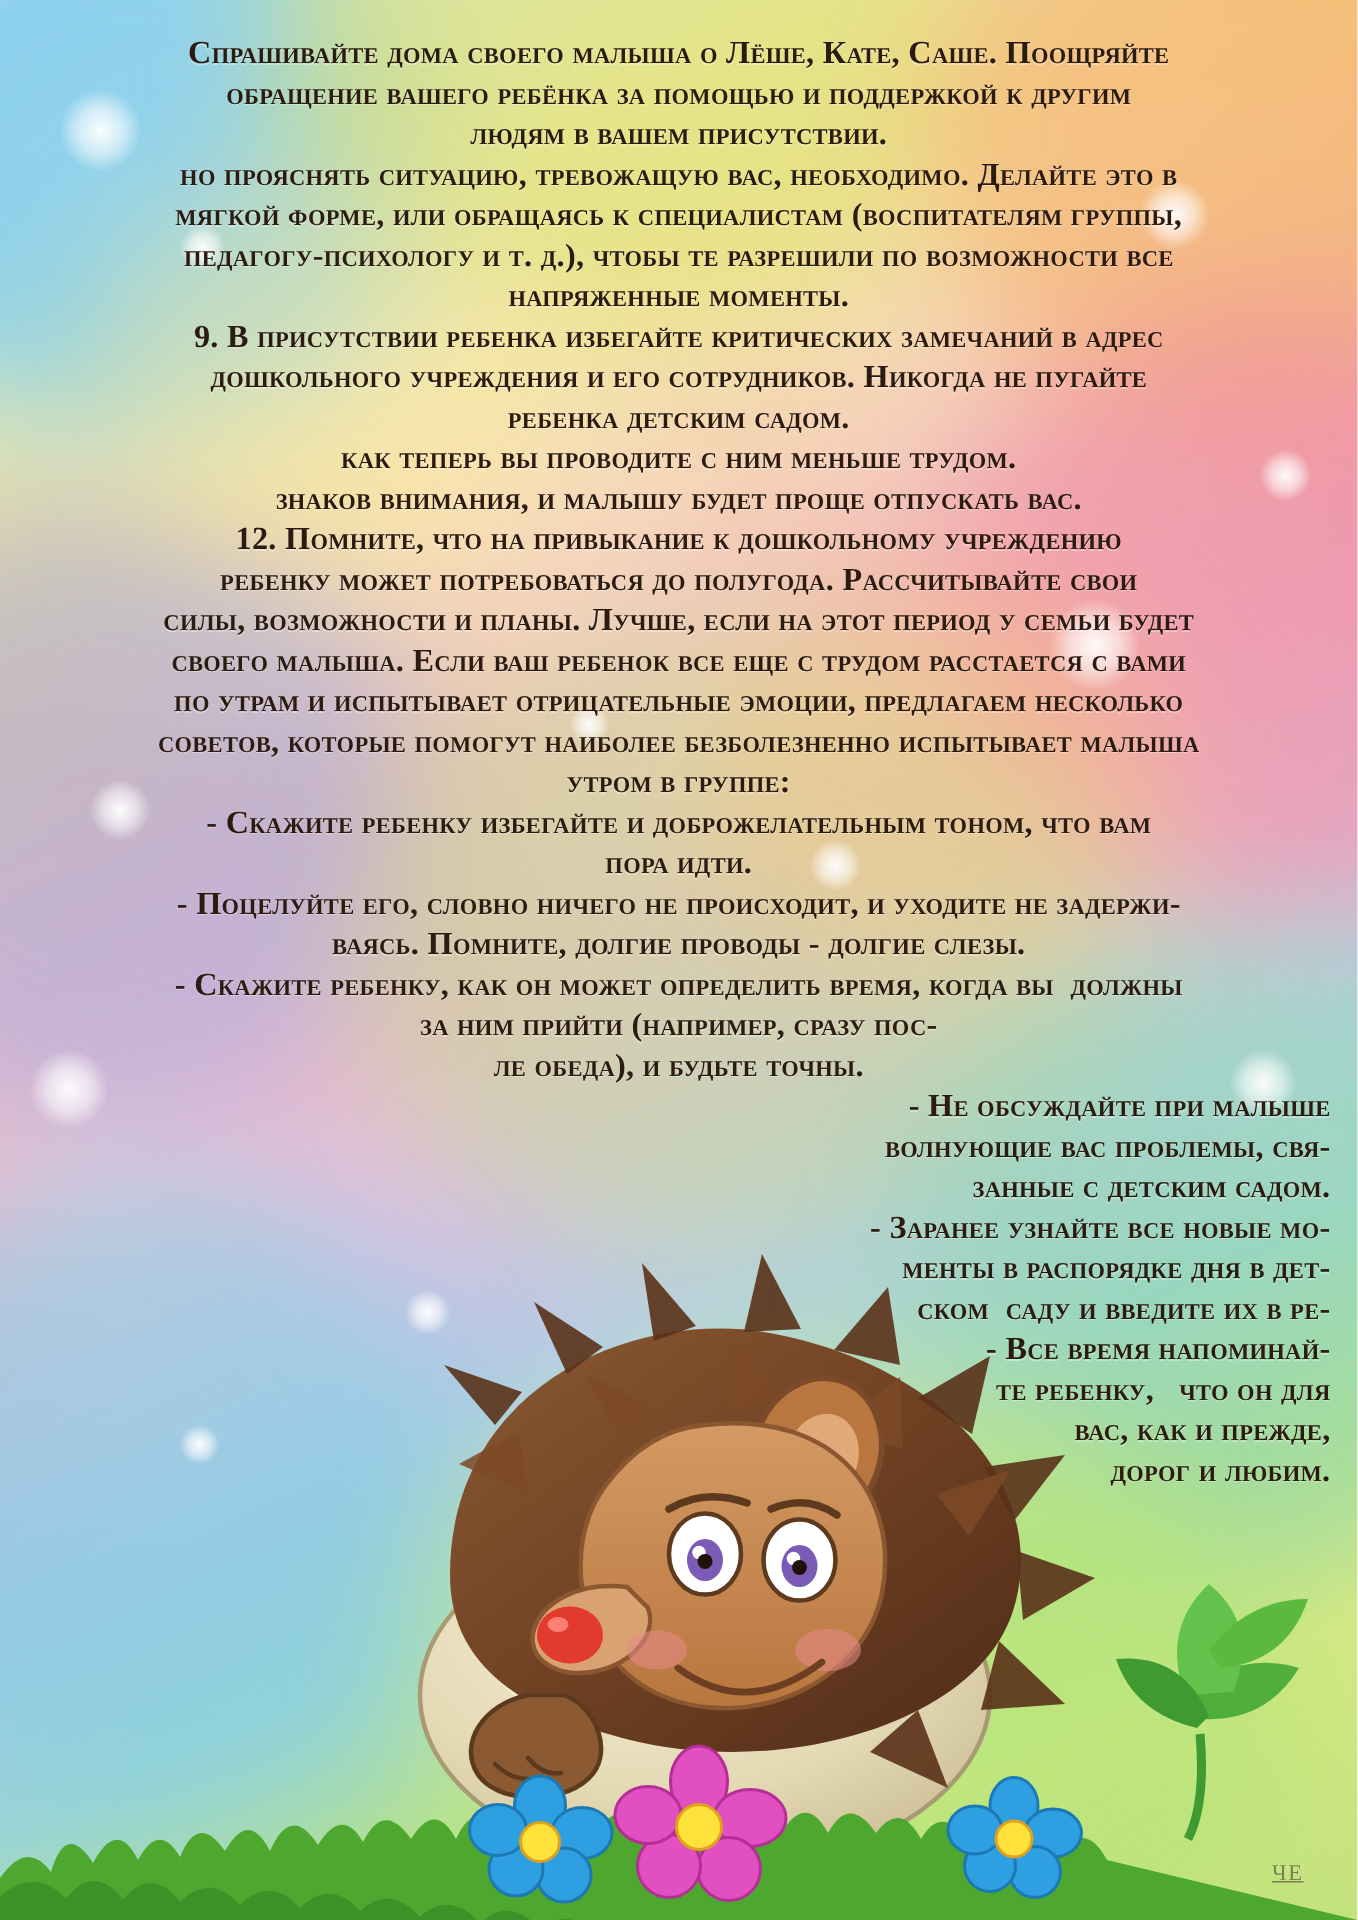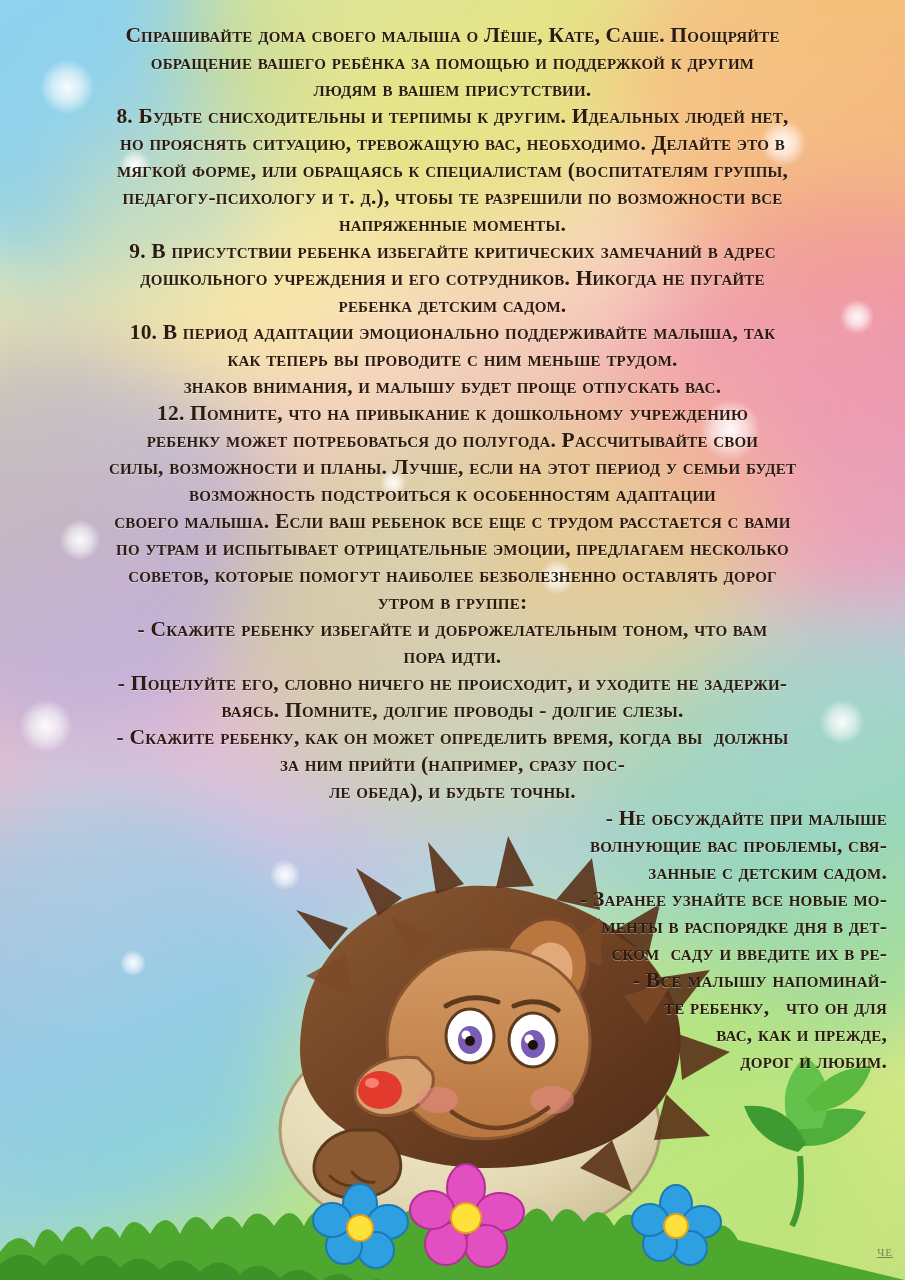--- a/index.html
+++ b/index.html
@@ -106,24 +106,24 @@
     position: absolute;
     left: 0;
     bottom: 0;
     width: 905px;
     height: 120px;
     z-index: 6;
     pointer-events: none;
   }
   .watermark {
     position: absolute;
-    right: 12px;
+    right: 36px;
     bottom: 22px;
     font-family: "Liberation Serif", serif;
-    font-size: 11px;
+    font-size: 15px;
     color: rgba(60,50,40,0.55);
     z-index: 8;
     letter-spacing: 1px;
     text-decoration: underline;
   }
 </style>
 </head>
 <body>
 
 <div class="poster">
@@ -231,53 +231,50 @@
       <path d="M798 352 q-42 -10 -54 -46 q44 -4 62 38 Z" fill="#3f9a32"></path>
       <path d="M806 300 q26 -34 66 -34 q-14 42 -58 46 Z" fill="#5cb93f"></path>
       <path d="M800 356 q4 46 -8 70" stroke="#3f9a32" stroke-width="6" fill="none"></path>
     </g>
   </svg>
 
   <div class="text-layer">
     <div class="line">Спрашивайте дома своего малыша о Лёше, Кате, Саше. Поощряйте</div>
     <div class="line">обращение вашего ребёнка за помощью и поддержкой к другим</div>
     <div class="line">людям в вашем присутствии.</div>
-    <div class="line">8. Будьте снисходительны и терпимы к другим. Идеальных людей нет,</div>
     <div class="line">но прояснять ситуацию, тревожащую вас, необходимо. Делайте это в</div>
     <div class="line">мягкой форме, или обращаясь к специалистам (воспитателям группы,</div>
     <div class="line">педагогу-психологу и т. д.), чтобы те разрешили по возможности все</div>
     <div class="line">напряженные моменты.</div>
     <div class="line">9. В присутствии ребенка избегайте критических замечаний в адрес</div>
     <div class="line">дошкольного учреждения и его сотрудников. Никогда не пугайте</div>
     <div class="line">ребенка детским садом.</div>
-    <div class="line">10. В период адаптации эмоционально поддерживайте малыша, так</div>
     <div class="line">как теперь вы проводите с ним меньше трудом.</div>
     <div class="line">знаков внимания, и малышу будет проще отпускать вас.</div>
     <div class="line">12. Помните, что на привыкание к дошкольному учреждению</div>
     <div class="line">ребенку может потребоваться до полугода. Рассчитывайте свои</div>
     <div class="line">силы, возможности и планы. Лучше, если на этот период у семьи будет</div>
-    <div class="line">возможность подстроиться к особенностям адаптации</div>
     <div class="line">своего малыша. Если ваш ребенок все еще с трудом расстается с вами</div>
     <div class="line">по утрам и испытывает отрицательные эмоции, предлагаем несколько</div>
-    <div class="line">советов, которые помогут наиболее безболезненно оставлять дорог</div>
+    <div class="line">советов, которые помогут наиболее безболезненно испытывает малыша</div>
     <div class="line">утром в группе:</div>
     <div class="line">- Скажите ребенку избегайте и доброжелательным тоном, что вам</div>
     <div class="line">пора идти.</div>
     <div class="line">- Поцелуйте его, словно ничего не происходит, и уходите не задержи-</div>
     <div class="line">ваясь. Помните, долгие проводы - долгие слезы.</div>
     <div class="line">- Скажите ребенку, как он может определить время, когда вы  должны</div>
     <div class="line">за ним прийти (например, сразу пос-</div>
     <div class="line">ле обеда), и будьте точны.</div>
     <div class="line narrow">- Не обсуждайте при малыше</div>
     <div class="line narrow">волнующие вас проблемы, свя-</div>
     <div class="line narrow">занные с детским садом.</div>
     <div class="line narrow">- Заранее узнайте все новые мо-</div>
     <div class="line narrow">менты в распорядке дня в дет-</div>
     <div class="line narrow">ском  саду и введите их в ре-</div>
-    <div class="line narrow">- Все малышу напоминай-</div>
+    <div class="line narrow">- Все время напоминай-</div>
     <div class="line narrow">те ребенку,   что он для</div>
     <div class="line narrow">вас, как и прежде,</div>
     <div class="line narrow">дорог и любим.</div>
   </div>
 
   <svg class="grass" viewBox="0 0 905 120">
     <path d="M0 120 L0 92 q18 -26 34 -4 q10 -34 28 -6 q16 -30 30 -2 q14 -26 28 -2 q12 -30 30 -4 q16 -28 30 0
              q14 -32 32 -4 q16 -26 30 -2 q14 -28 32 -2 q16 -26 30 0 q14 -30 32 -2 q16 -24 30 0
              q14 -28 32 -2 q16 -26 30 0 q14 -30 32 -2 q16 -24 30 2 q14 -26 32 -2 q16 -24 30 2
              q14 -26 32 0 q16 -22 30 4 q14 -24 32 2 q16 -22 30 4 q14 -24 32 2 q16 -20 30 6 L905 120 Z" fill="#4ea82f"></path>

